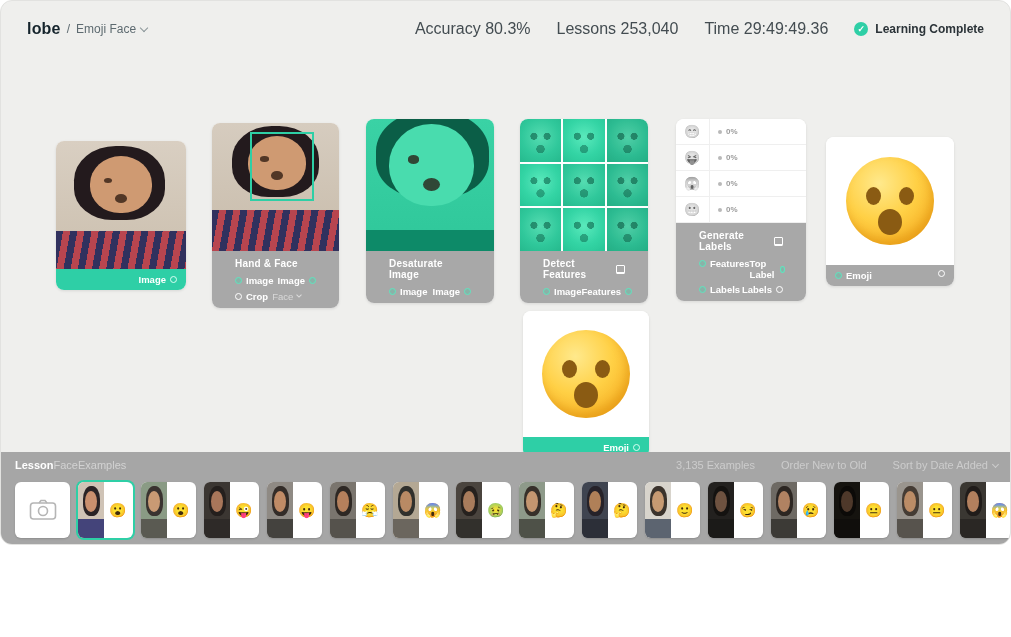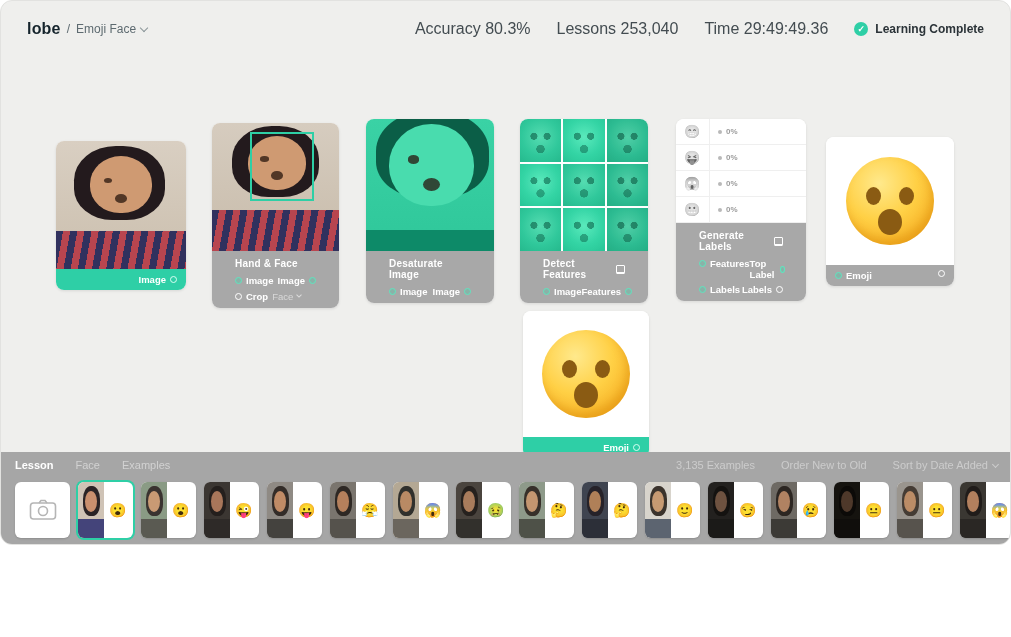--- a/index.html
+++ b/index.html
@@ -113,21 +113,21 @@
   .big-face .eye { position:absolute; top:30px; width:15px; height:18px; border-radius:50%; background:#8a5b13; }
   .big-face .eye.l { left:20px; } .big-face .eye.r { right:20px; }
   .big-face .mouth { position:absolute; left:32px; top:52px; width:24px; height:26px; border-radius:50%; background:#8a5b13; }
 
   
   #add-btn { position:absolute; left:962px; top:448px; width:22px; height:22px; border-radius:50%; border:1.5px solid #9b9b9b; color:#8d8d8d; font-size:15px; line-height:19px; text-align:center; cursor:pointer; background:transparent; }
 
   
   #bottombar { position:absolute; left:0; bottom:0; width:1011px; height:92px; background:#a6a6a6; }
   #bb-top { height:24px; display:flex; align-items:center; justify-content:space-between; padding:2px 14px 0; }
-  #tabs { display:flex; gap:22px; }
+  #tabs { display:flex; }
   .tab { font-size:11px; color:#d2d2d2; cursor:pointer; }
   .tab.active { color:#fff; font-weight:bold; }
   #bb-right { display:flex; gap:26px; align-items:center; font-size:11px; color:#cccccc; }
   .bb-ctl { cursor:pointer; display:flex; align-items:center; gap:5px; }
   .chev2 { width:5px; height:5px; border-right:1.5px solid #cccccc; border-bottom:1.5px solid #cccccc; transform:rotate(45deg); margin-top:-2px; display:inline-block; }
 
   #filmstrip { position:absolute; left:14px; top:30px; display:flex; gap:8px; }
   .cam-card, .thumb { width:55px; height:56px; border-radius:6px; background:#fff; flex:0 0 auto; cursor:pointer; overflow:hidden; box-shadow:0 1px 2px rgba(0,0,0,.15); }
   .cam-card { display:flex; align-items:center; justify-content:center; }
   .thumb { display:flex; }

